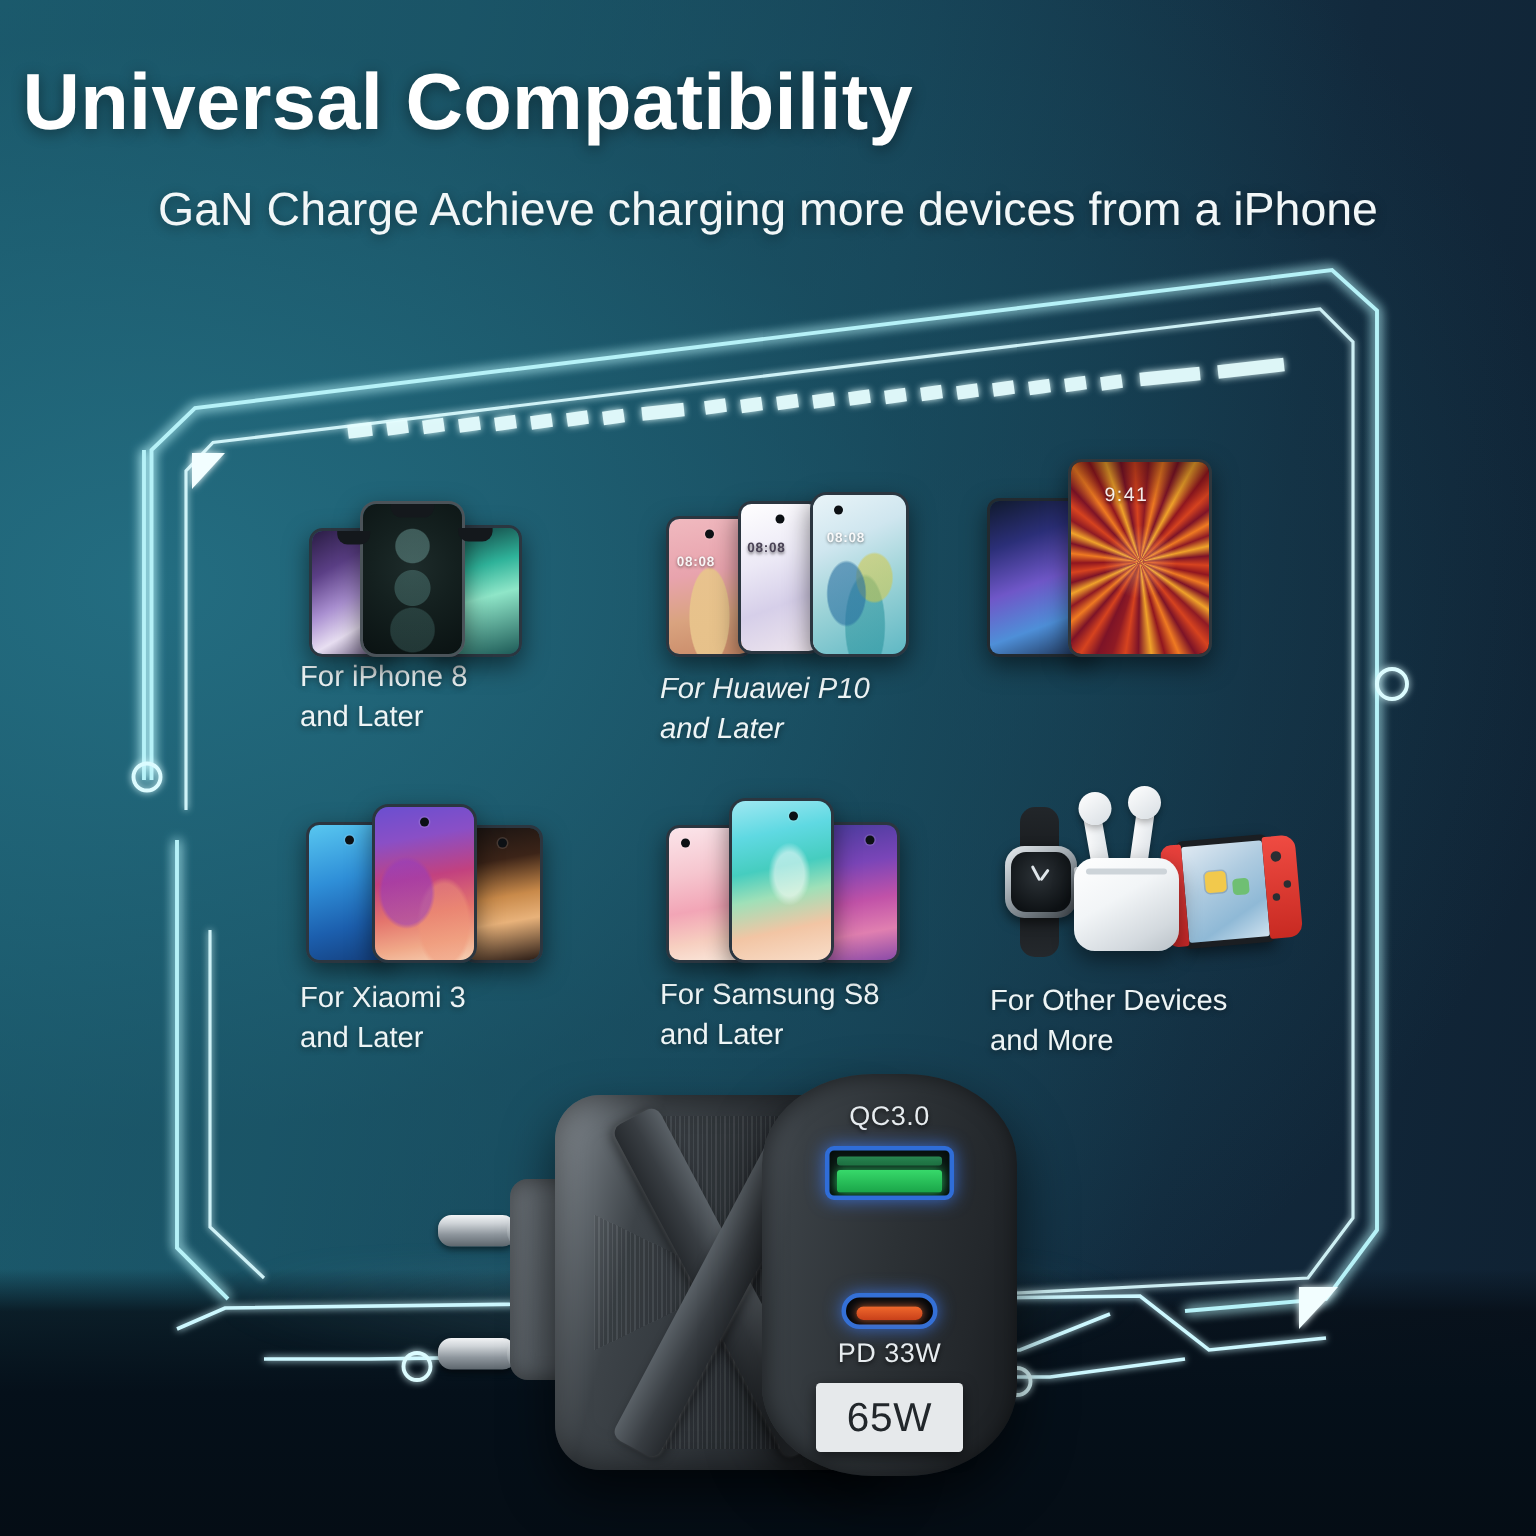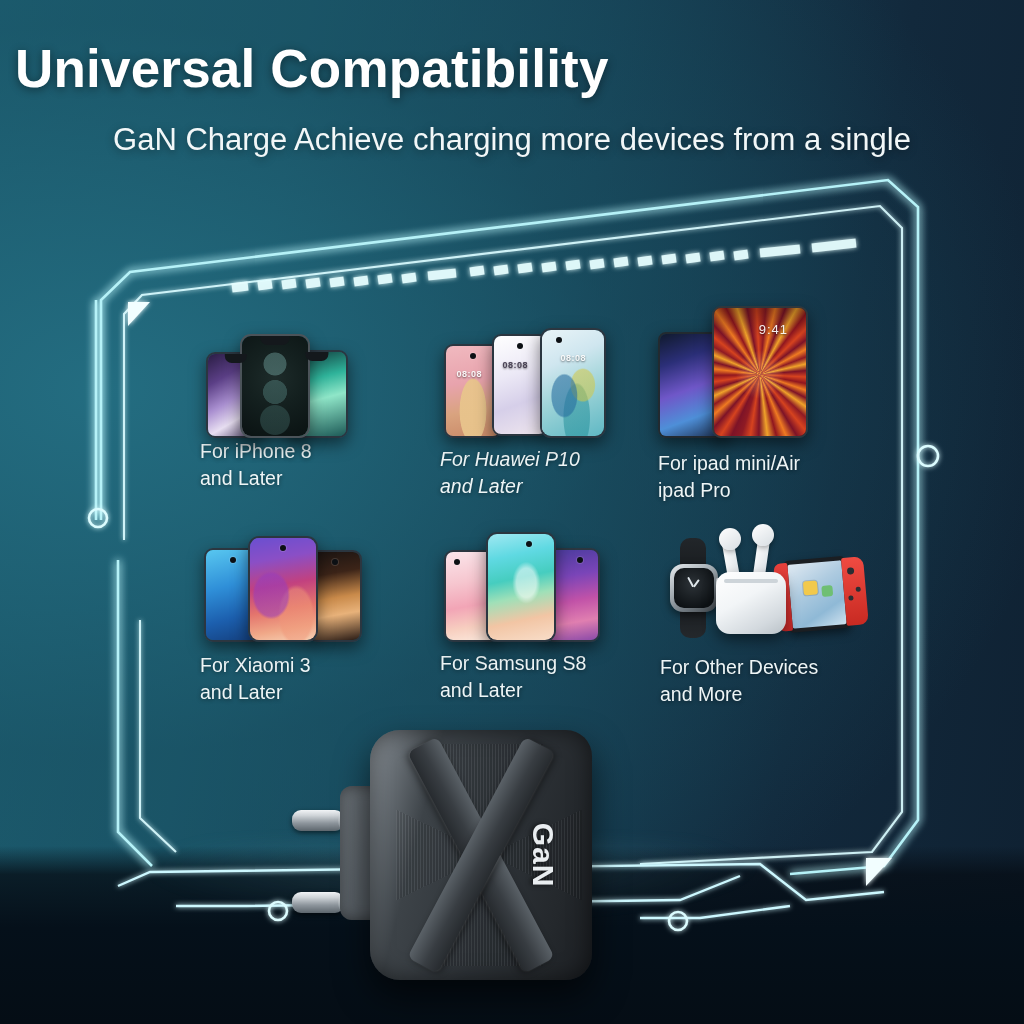--- a/index.html
+++ b/index.html
@@ -63,21 +63,21 @@
   .notch {
     position:absolute; top:0; left:50%; transform:translateX(-50%);
     width:44%; height:9px; background:#14181c;
     border-bottom-left-radius:7px; border-bottom-right-radius:7px; z-index:4;
   }
   .hole {
     position:absolute; top:7px; width:6px; height:6px; border-radius:50%;
     background:#0c1014; z-index:4; box-shadow:0 0 0 1px rgba(255,255,255,.12);
   }
   .tm {
-    position:absolute; left:0; right:18px; text-align:right; z-index:5;
+    position:absolute; left:0; right:18px; text-align:center; z-index:5;
     color:rgba(255,255,255,.92); font-size:9px; font-weight:bold;
     letter-spacing:.5px; text-shadow:0 1px 2px rgba(0,0,0,.5);
   }
   .tm.ip { top:33%; font-size:13px; font-weight:400; letter-spacing:1px; }
 
   
   #charger { position:absolute; left:286px; top:716px; width:392px; height:268px; }
 
   .pin {
     position:absolute; width:52px; height:21px; border-radius:9px;
@@ -174,21 +174,21 @@
 </style>
 </head>
 <body>
 
 <div id="stage">
 
   <div id="floor"></div>
   <div id="floorglow"></div>
 
   <div id="title">Universal Compatibility</div>
-  <div id="subtitle">GaN Charge Achieve charging more devices from a single</div>
+  <div id="subtitle">GaN Charge Achieve charging more devices from a iPhone</div>
 
   <div id="frame">
     <svg width="1024" height="1024" viewBox="0 0 1024 1024">
       <defs>
         <filter id="glow" x="-60%" y="-60%" width="220%" height="220%">
           <feGaussianBlur stdDeviation="4" result="b"></feGaussianBlur>
           <feMerge>
               <feMergeNode in="b"></feMergeNode>
               <feMergeNode in="b"></feMergeNode>
               <feMergeNode in="SourceGraphic"></feMergeNode>
@@ -328,22 +328,20 @@
                #ef7a22 120deg, #90161f 128deg, #f0a22a 136deg, #7d1327 144deg, #d6431f 152deg,
                #8e1a24 160deg, #ef7a22 168deg, #7d1327 176deg, #f0a22a 184deg, #90161f 192deg,
                #d6431f 200deg, #7d1327 208deg, #ef7a22 216deg, #8e1a24 224deg, #f0a22a 232deg,
                #7d1327 240deg, #d6431f 248deg, #90161f 256deg, #ef7a22 264deg, #7d1327 272deg,
                #f0a22a 280deg, #8e1a24 288deg, #d6431f 296deg, #7d1327 304deg, #ef7a22 312deg,
                #90161f 320deg, #f0a22a 328deg, #7d1327 336deg, #d6431f 344deg, #8e1a24 352deg, #7d1327 360deg);"></div>
         <div class="scr" style="background:radial-gradient(circle at 50% 52%, rgba(255,200,120,.30) 0 12%, rgba(0,0,0,0) 30%), linear-gradient(180deg, rgba(0,0,0,.28) 0%, rgba(0,0,0,0) 22%);"></div>
         <div class="tm ip" style="top:11%;">9:41</div>
       </div>
     </div>
-    <div class="cap" style="margin-top:12px;">For ipad mini/Air
-ipad Pro</div>
   </div>
 
   <div class="cell" style="left:200px; top:534px; width:230px;">
     <div class="art" style="height:108px;">
       <div class="ph small" style="left:4px; top:14px; width:58px; height:94px;">
         <div class="scr" style="background:linear-gradient(165deg,#58c7f0 0%,#2f8fd8 40%,#1c5fae 72%,#143f7d 100%);"></div>
         <div class="hole" style="left:50%; margin-left:-3px;"></div>
       </div>
       <div class="ph" style="left:48px; top:2px; width:70px; height:106px; z-index:3;">
         <div class="scr" style="background:linear-gradient(170deg,#6a4fd0 0%,#8a4fc6 22%,#c2417f 46%,#e4756d 68%,#f0a888 86%,#f6d0b4 100%);"></div>
@@ -425,15 +423,24 @@
     <div class="pin" style="left:6px; top:176px;"></div>
     <div id="plugbase"></div>
 
     <div id="body">
       <div class="xpanel"></div>
       <div class="xarm" style="transform:rotate(62deg);"></div>
       <div class="xarm" style="transform:rotate(-62deg);"></div>
       <div id="gan-label">GaN</div>
     </div>
 
+    <div id="face">
+      <div class="porttag" style="top:18px;">QC3.0</div>
+      <div id="usba">
+          <div class="tongue"></div>
+        </div>
+      <div id="usbc"></div>
+      <div class="porttag" style="top:176px;">PD 33W</div>
+      <div id="wattbadge">65W</div>
+    </div>
   </div>
 
 </div>
 
 </body></html>

